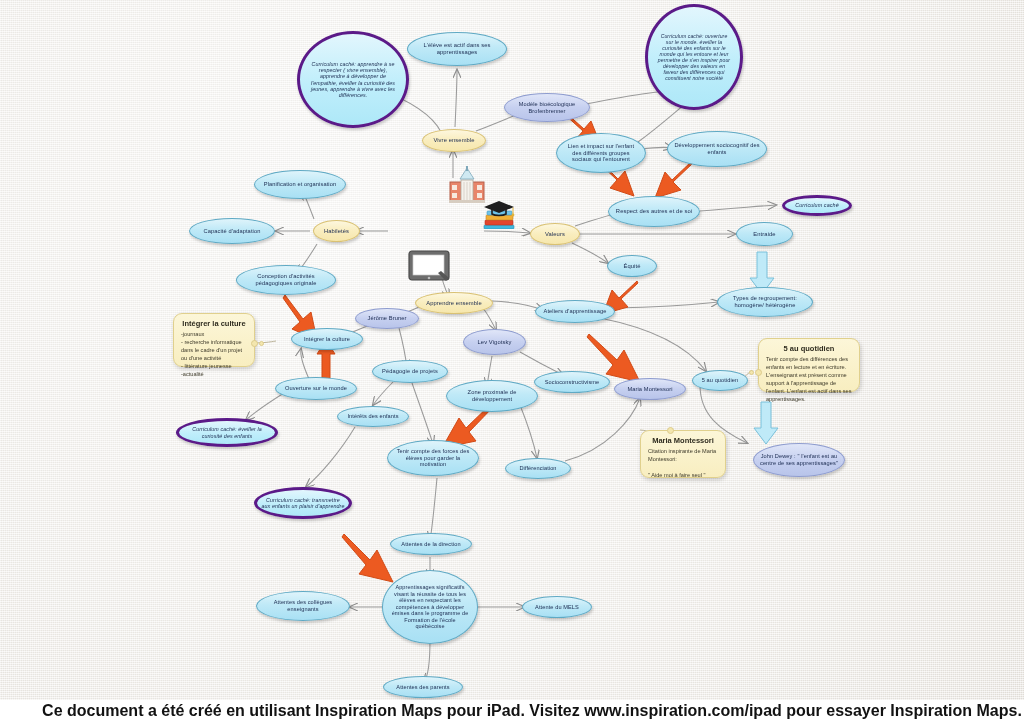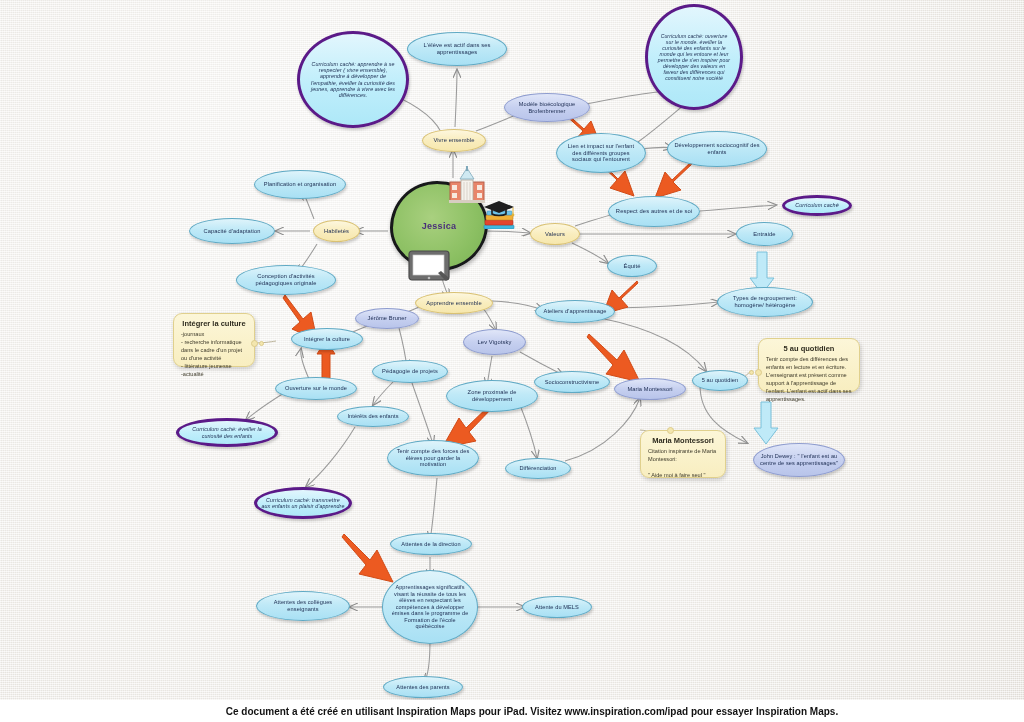--- a/index.html
+++ b/index.html
@@ -86,21 +86,21 @@
   
   .oarrow{position:absolute;pointer-events:none;}
   
   .barrow{position:absolute;pointer-events:none;}
 
   #footer{
     position:absolute;left:0;top:700px;width:1024px;height:22px;
     background:#ffffff;
     display:flex;align-items:center;justify-content:center;
   }
-  #footer-text{font-size:10px;font-weight:bold;color:#121212;margin-left:40px;}
+  #footer-text{font-size:16px;font-weight:bold;color:#121212;margin-left:40px;}
 </style>
 </head>
 <body>
 
 <div id="canvas">
 
   <svg id="edges" viewBox="0 0 1024 700">
     <defs>
       <marker id="ah" markerWidth="10" markerHeight="8" refX="8" refY="4" orient="auto">
         <path d="M0,0 L9,4 L0,8" fill="none" stroke="#8d8d8d" stroke-width="1.1"></path>
@@ -400,23 +400,20 @@
   </div>
 
   <div class="note" style="left:640px;top:430px;width:86px;height:48px;">
     <div class="note-title">Maria Montessori</div>
     <div class="note-body">Citation inspirante de Maria Montessori:
 
 " Aide moi à faire seul "</div>
     <span class="knob" style="left:26px;top:-4px;"></span>
   </div>
 
-  <div id="center-node">
-    <span id="center-label">Jessica</span>
-  </div>
 
   <svg class="deco" style="left:447px;top:166px;" width="40" height="38" viewBox="0 0 40 38">
     <rect x="3" y="16" width="34" height="20" fill="#e8856a" stroke="#b45f48" stroke-width="1"></rect>
     <rect x="14" y="14" width="12" height="22" fill="#f5f2ec" stroke="#b0a89c" stroke-width=".8"></rect>
     <path d="M20,2 L27,13 L13,13 Z" fill="#cfe9f2" stroke="#7fa8ba" stroke-width=".8"></path>
     <rect x="19" y="0" width="2" height="5" fill="#7fa8ba"></rect>
     <g fill="#f7e9df">
       <rect x="5" y="19" width="5" height="5"></rect>
         <rect x="5" y="27" width="5" height="5"></rect>
       <rect x="30" y="19" width="5" height="5"></rect>

